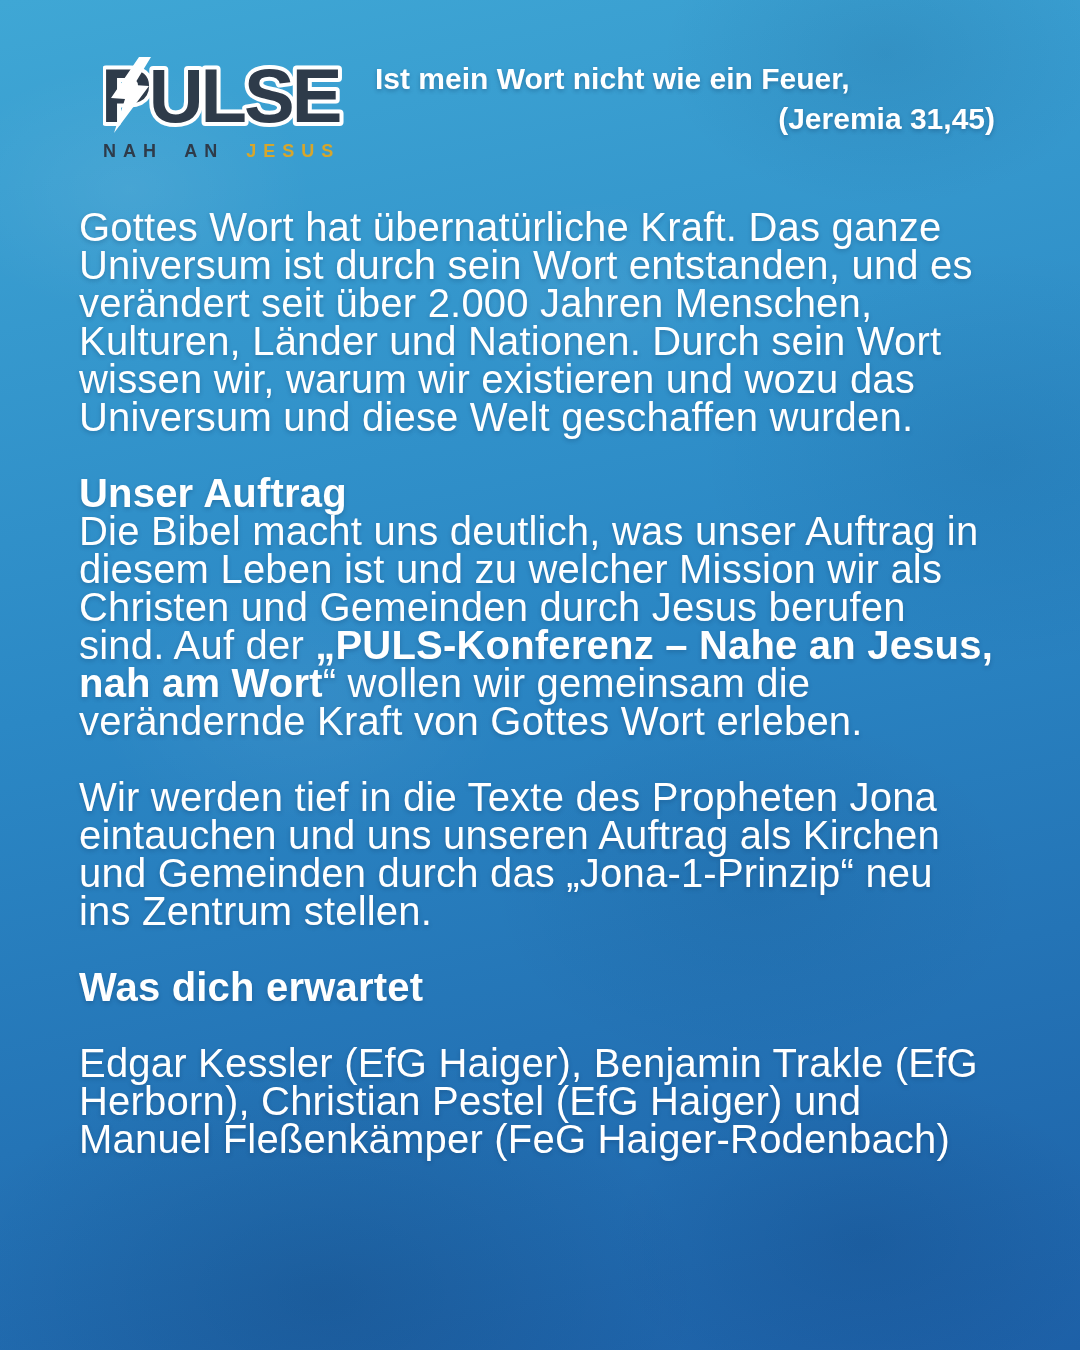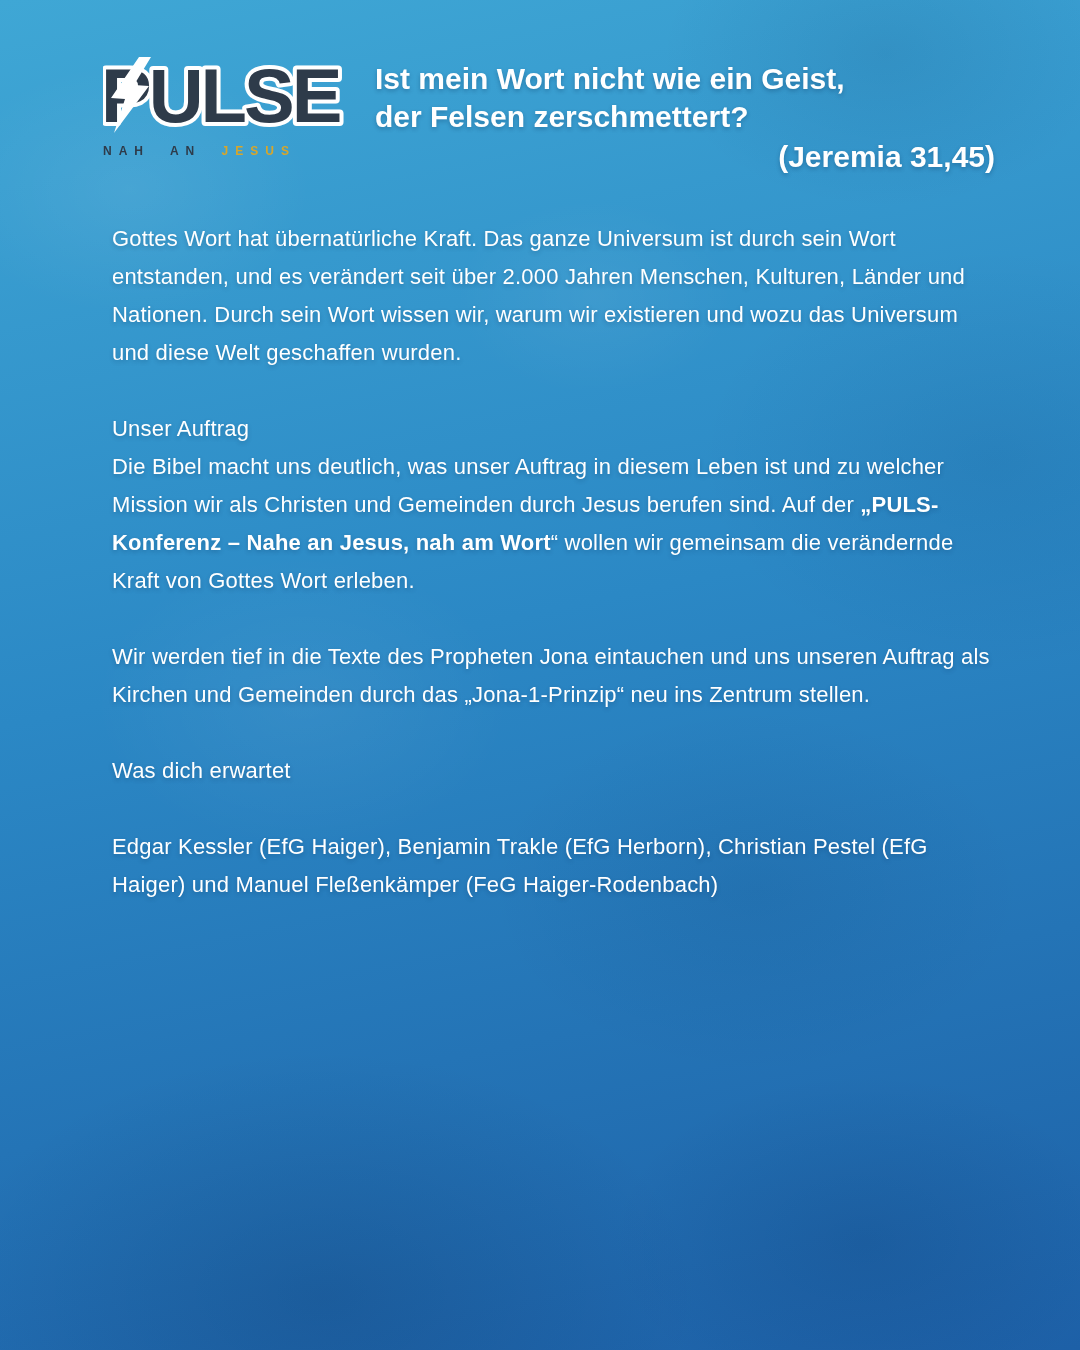--- a/index.html
+++ b/index.html
@@ -34,49 +34,49 @@
 
   .header {
     display: flex;
     align-items: flex-start;
     padding: 56px 85px 0 95px;
   }
   .logo-block { flex: 0 0 auto; width: 258px; margin-left: 8px; }
   .logo-svg { display: block; width: 250px; height: 80px; }
   .tagline { margin-top: 3px; }
   .tagline-line {
-    font-size: 12px;
+    font-size: 18px;
     font-weight: 700;
     letter-spacing: 7px;
     word-spacing: 10px;
     line-height: 25px;
     white-space: nowrap;
   }
   .tag-dark { color: var(--logo-dark); }
   .tag-gold { color: var(--logo-gold); }
 
   .quote-block { flex: 1 1 auto; margin-left: 14px; padding-top: 4px; }
   .quote-line, .quote-ref {
     font-size: 30px;
     font-weight: 700;
     line-height: 38px;
     text-shadow: 0 2px 4px rgba(8,40,80,0.30);
   }
   .quote-ref { text-align: right; margin-top: 2px; }
 
   .content {
-    padding: 0 85px 0 112px;
-    font-size: 22px;
+    padding: 0 85px 0 79px;
+    font-size: 40px;
     line-height: 38px;
     letter-spacing: 0.2px;
     text-shadow: 0 2px 4px rgba(8,40,80,0.25);
   }
   .intro { margin-top: 44px; }
   .section { margin-top: 38px; }
-  .section-heading { font-weight: 400; }
+  .section-heading { font-weight: 700; }
   .bold-inline { font-weight: 700; }
   .speakers { margin-top: 38px; }
 </style>
 </head>
 <body>
 
 <div class="poster">
 
   <div class="header">
 
@@ -84,22 +84,21 @@
       <svg class="logo-svg" viewBox="0 0 250 80">
         <text x="-2" y="66" font-family="Liberation Sans, DejaVu Sans, sans-serif" font-weight="bold" font-size="76" letter-spacing="-3" fill="#2e3b4a" stroke="#ffffff" stroke-width="8" stroke-linejoin="round" paint-order="stroke">PULSE</text>
         <polygon points="36,1 8,42 22,43 11,77 46,30 31,29 48,1" fill="#ffffff"></polygon>
       </svg>
       <div class="tagline">
         <div class="tagline-line"><span class="tag-dark">NAH AN </span><span class="tag-gold">JESUS</span></div>
       </div>
     </div>
 
     <div class="quote-block">
-      <div class="quote-line">Ist mein Wort nicht wie ein Geist,</div>
-      <div class="quote-line">der Felsen zerschmettert?</div>
+      <div class="quote-line">Ist mein Wort nicht wie ein Feuer,</div>
       <div class="quote-ref">(Jeremia 31,45)</div>
     </div>
 
   </div>
 
   <div class="content">
 
     <p class="intro">Gottes Wort hat übernatürliche Kraft. Das ganze Universum ist durch sein Wort entstanden, und es verändert seit über 2.000 Jahren Menschen, Kulturen, Länder und Nationen. Durch sein Wort wissen wir, warum wir existieren und wozu das Universum und diese Welt geschaffen wurden.</p>
 
     <div class="section">

